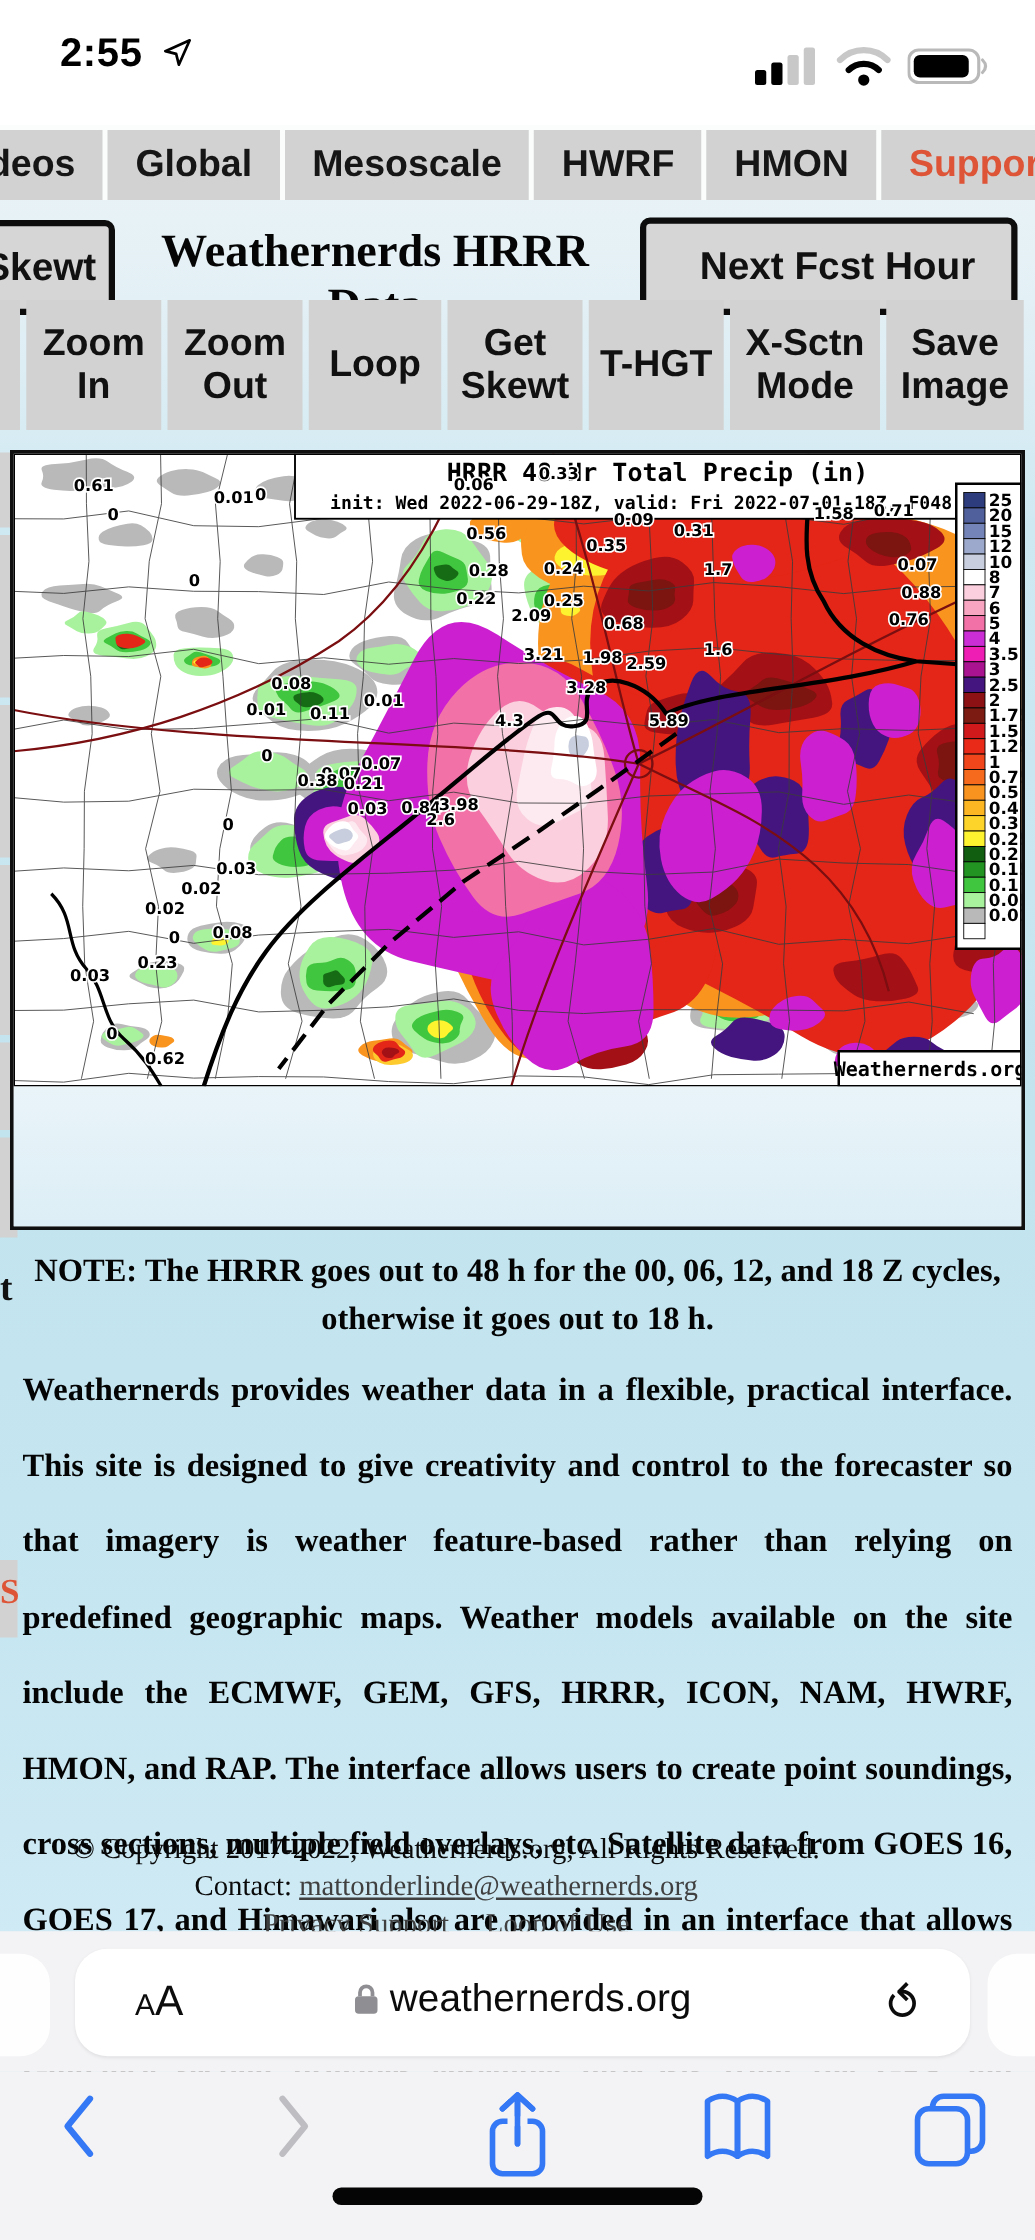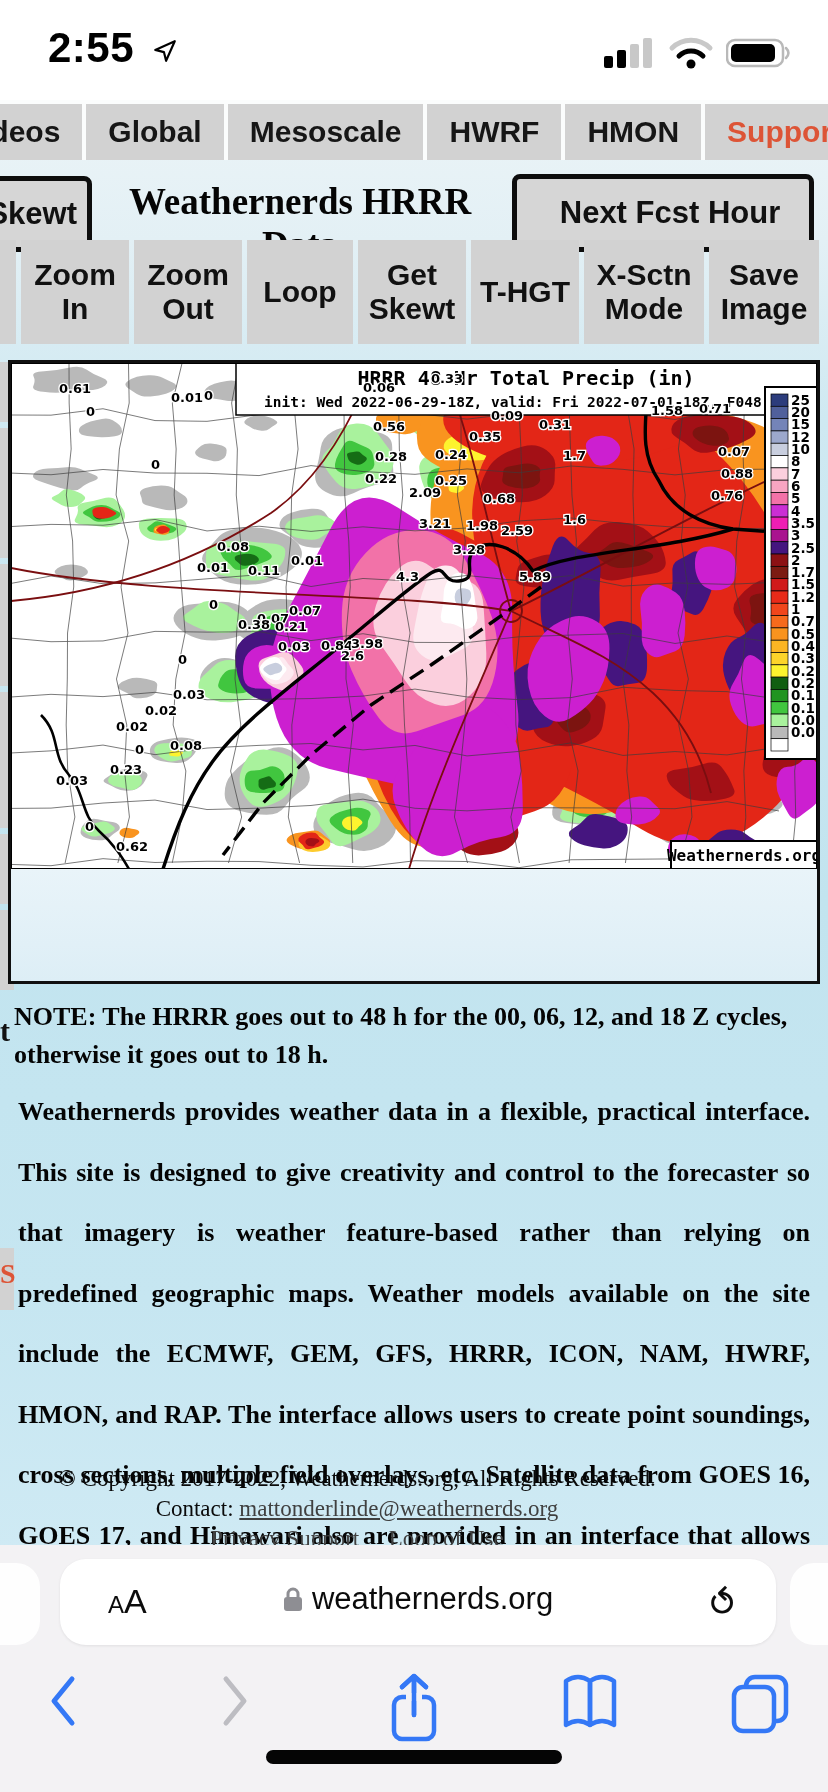--- a/index.html
+++ b/index.html
@@ -3,21 +3,21 @@
 <meta charset="utf-8">
 <style>
   html,body{margin:0;padding:0;}
   body{
     width:828px;height:1792px;position:relative;overflow:hidden;
     font-family:"Liberation Sans",sans-serif;
     background:linear-gradient(180deg,#f2f7f9 0px,#e3f0f5 240px,#cfe9f2 420px,#c2e4ef 900px,#c6e6f1 1300px,#cfeaf4 1550px);
   }
   
   .statusbar{position:absolute;left:0;top:0;width:828px;height:100px;background:#ffffff;}
-  .sb-time{position:absolute;left:48px;top:24px;font-size:42px;font-weight:700;color:#000;letter-spacing:.5px;}
+  .sb-time{position:absolute;left:48px;top:24px;font-size:32px;font-weight:700;color:#000;letter-spacing:.5px;}
   .sb-right{position:absolute;right:36px;top:36px;display:flex;align-items:center;gap:12px;}
   
   .navrow{position:absolute;left:0;top:100px;width:828px;height:60px;background:#fbfdfd;overflow:hidden;white-space:nowrap;}
   .navtab{display:inline-block;vertical-align:top;height:56px;margin-top:4px;margin-right:4px;background:#d2d2d2;
     color:#161616;font-size:30px;font-weight:700;line-height:56px;padding:0 22px;}
   .navtab.support{color:#dd5436;}
   
   .titlerow{position:absolute;left:0;top:160px;width:828px;height:92px;}
   .fcstbtn{position:absolute;background:#d6d6d6;border:5px solid #0d0d0d;border-radius:8px;
     font-size:31px;font-weight:700;color:#111;display:flex;align-items:center;justify-content:center;}
@@ -31,21 +31,21 @@
   .toolstub{display:inline-block;vertical-align:top;background:#d2d2d2;height:104px;width:16px;margin-right:5px;}
   
   .edge-strip{position:absolute;left:0;width:14px;background:#d2d2d2;}
   .frag{position:absolute;left:0;font-family:"Liberation Serif",serif;font-weight:700;}
   
   .mapbox{position:absolute;left:8px;top:360px;width:806px;height:618px;border:3px solid #101010;background:#ffffff;}
   .mapbox .bluefill{position:absolute;left:0;top:506px;width:806px;height:112px;background:linear-gradient(180deg,#e9f4f9,#ddeef6);}
   .mapsvg{position:absolute;left:0;top:0;}
   
   .note{position:absolute;left:14px;top:998px;width:800px;font-family:"Liberation Serif",serif;
-    font-weight:700;font-size:26px;line-height:1.45;color:#040404;}
+    font-weight:700;font-size:26px;line-height:1.45;color:#040404;text-align:center;}
   .about{position:absolute;left:18px;top:1082px;width:792px;font-family:"Liberation Serif",serif;
     font-weight:700;font-size:26px;line-height:2.33;color:#040404;text-align:justify;}
   
   .footer{position:absolute;left:16px;top:1462px;width:682px;text-align:center;
     font-family:"Liberation Serif",serif;font-size:23px;color:#0a0a0a;}
   .footer .row{margin:4px 0;}
   .footer a{color:#404040;}
   
   .safari-url{position:absolute;left:0;top:1545px;width:828px;height:112px;background:#f3f2f4;}
   .tabstub{position:absolute;top:18px;height:82px;background:#fefefe;border-radius:24px;}

